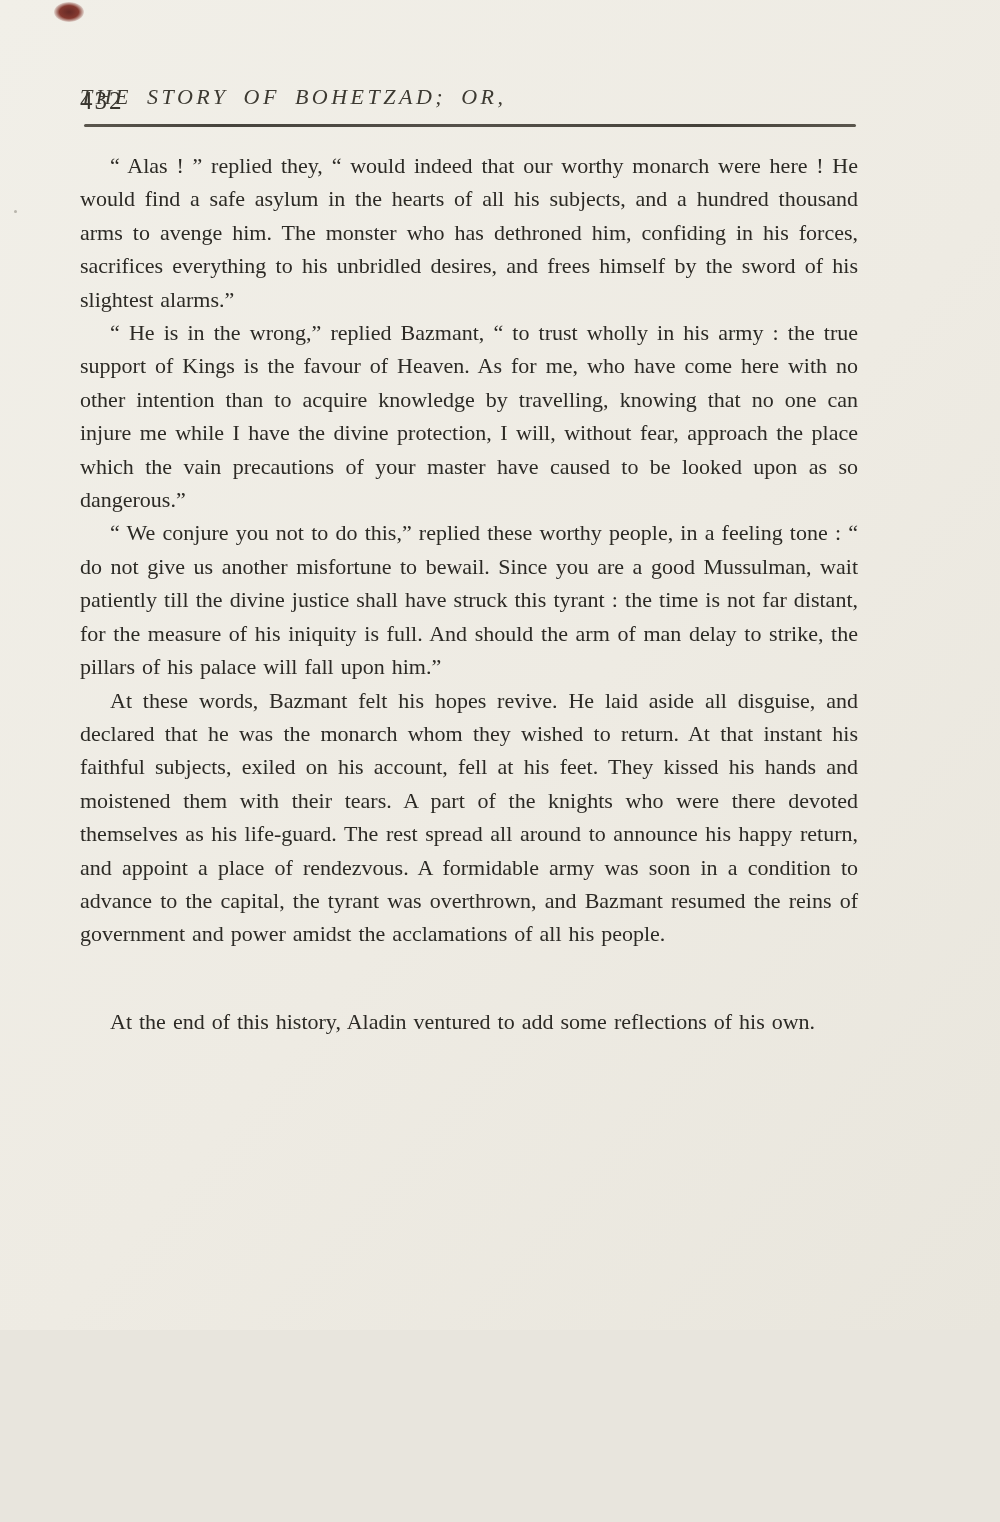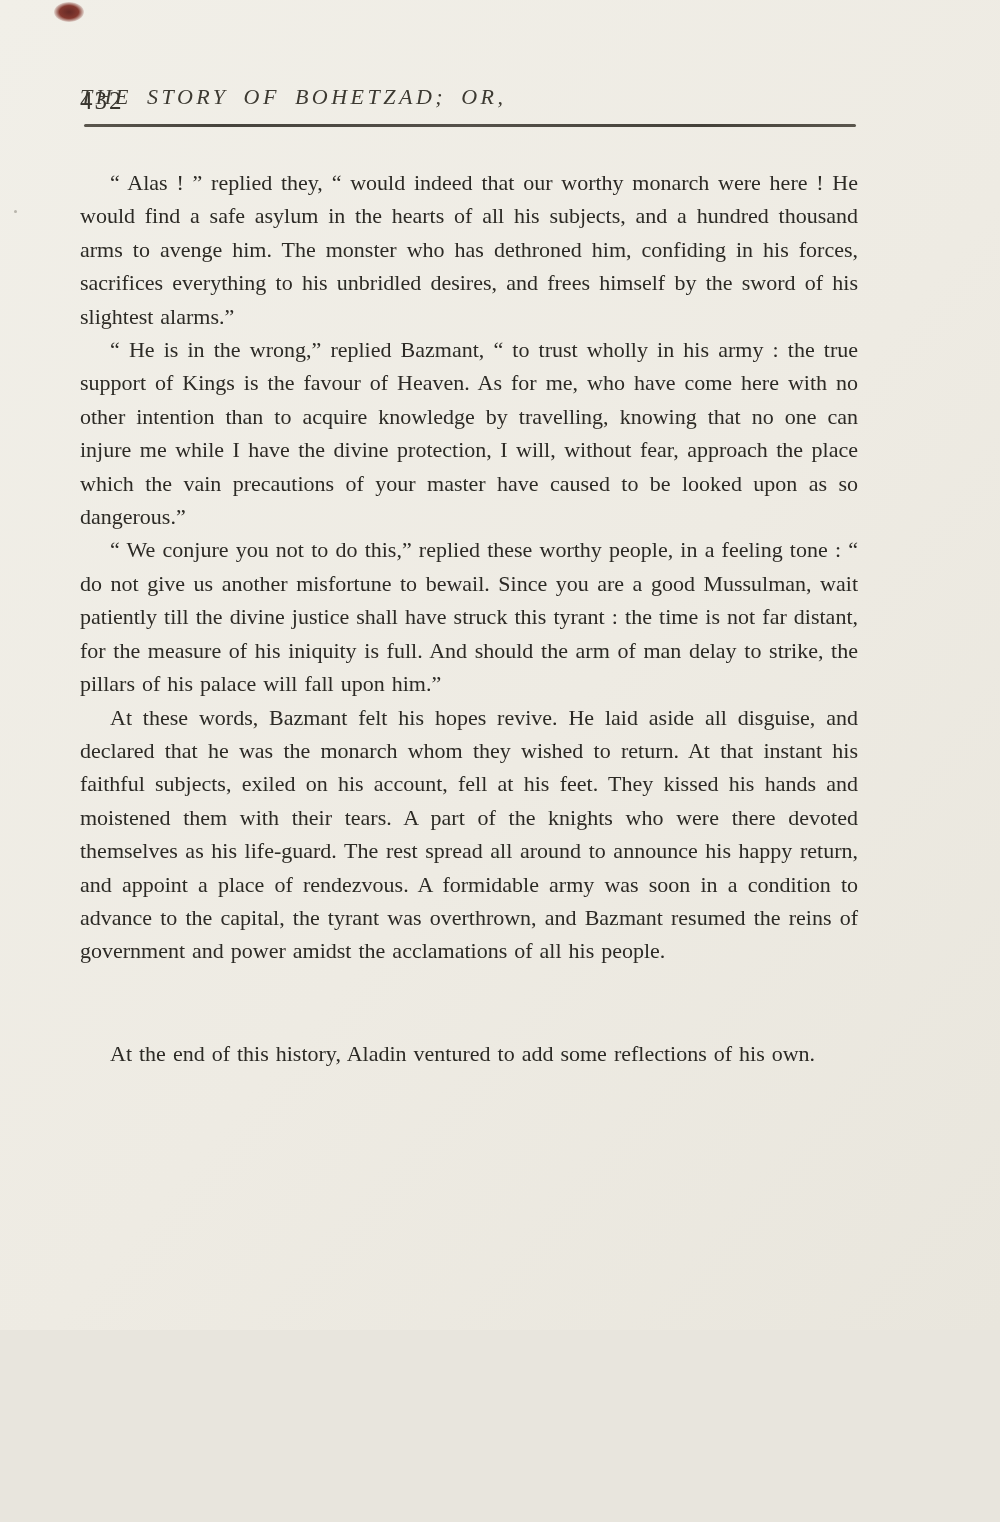--- a/index.html
+++ b/index.html
@@ -50,35 +50,35 @@
     top: 124px;
     left: 84px;
     width: 772px;
     height: 3px;
     border-radius: 2px;
     background: linear-gradient(90deg, #5a564d 0%, #46433c 18%, #55514a 50%, #444139 80%, #5a564d 100%);
   }
   
   .text-block {
     position: absolute;
-    top: 166px;
+    top: 149px;
     left: 80px;
     width: 778px;
     font-size: 22px;
     line-height: 33.4px;
     text-align: justify;
     word-spacing: 1.5px;
     color: #2c2a25;
   }
   .text-block p {
     margin: 0;
     text-indent: 30px;
   }
   .text-block p.section-start {
-    margin-top: 69px;
+    margin-top: 54px;
   }
   
   .blemish-top {
     position: absolute;
     top: 2px;
     left: 54px;
     width: 30px;
     height: 20px;
     border-radius: 50%;
     background: radial-gradient(ellipse at center, #571410 0%, #79251b 45%, rgba(121,37,27,0) 75%);

